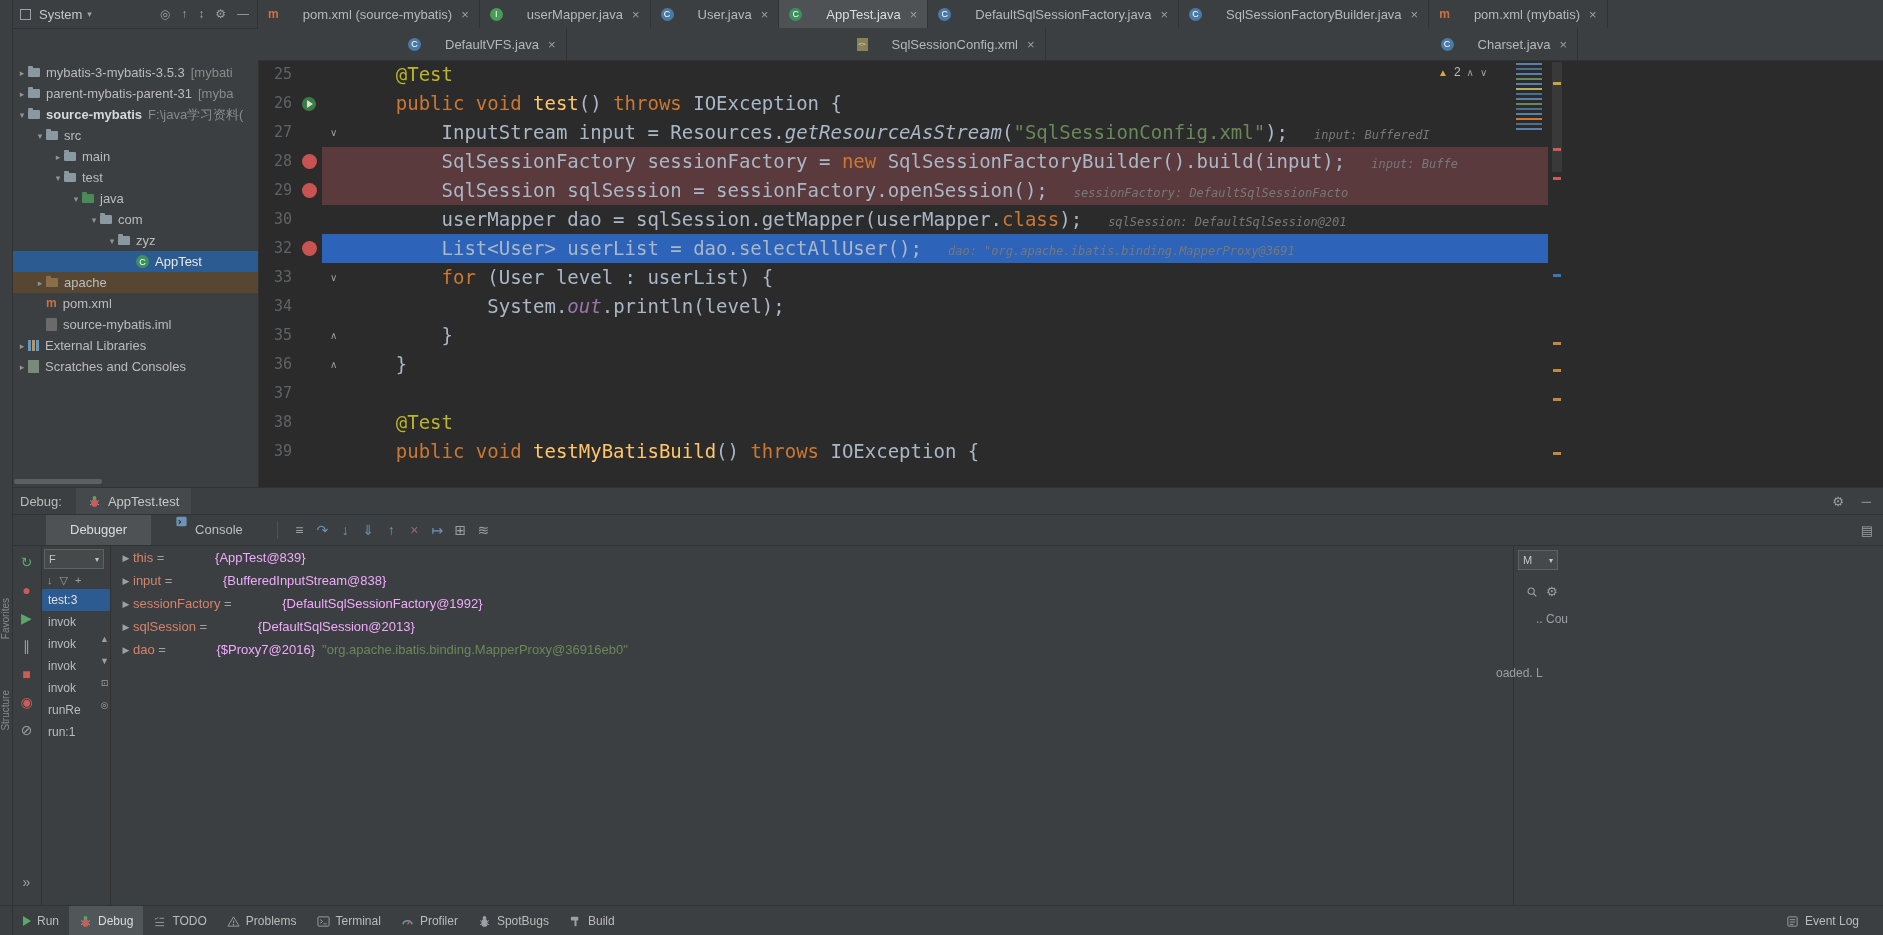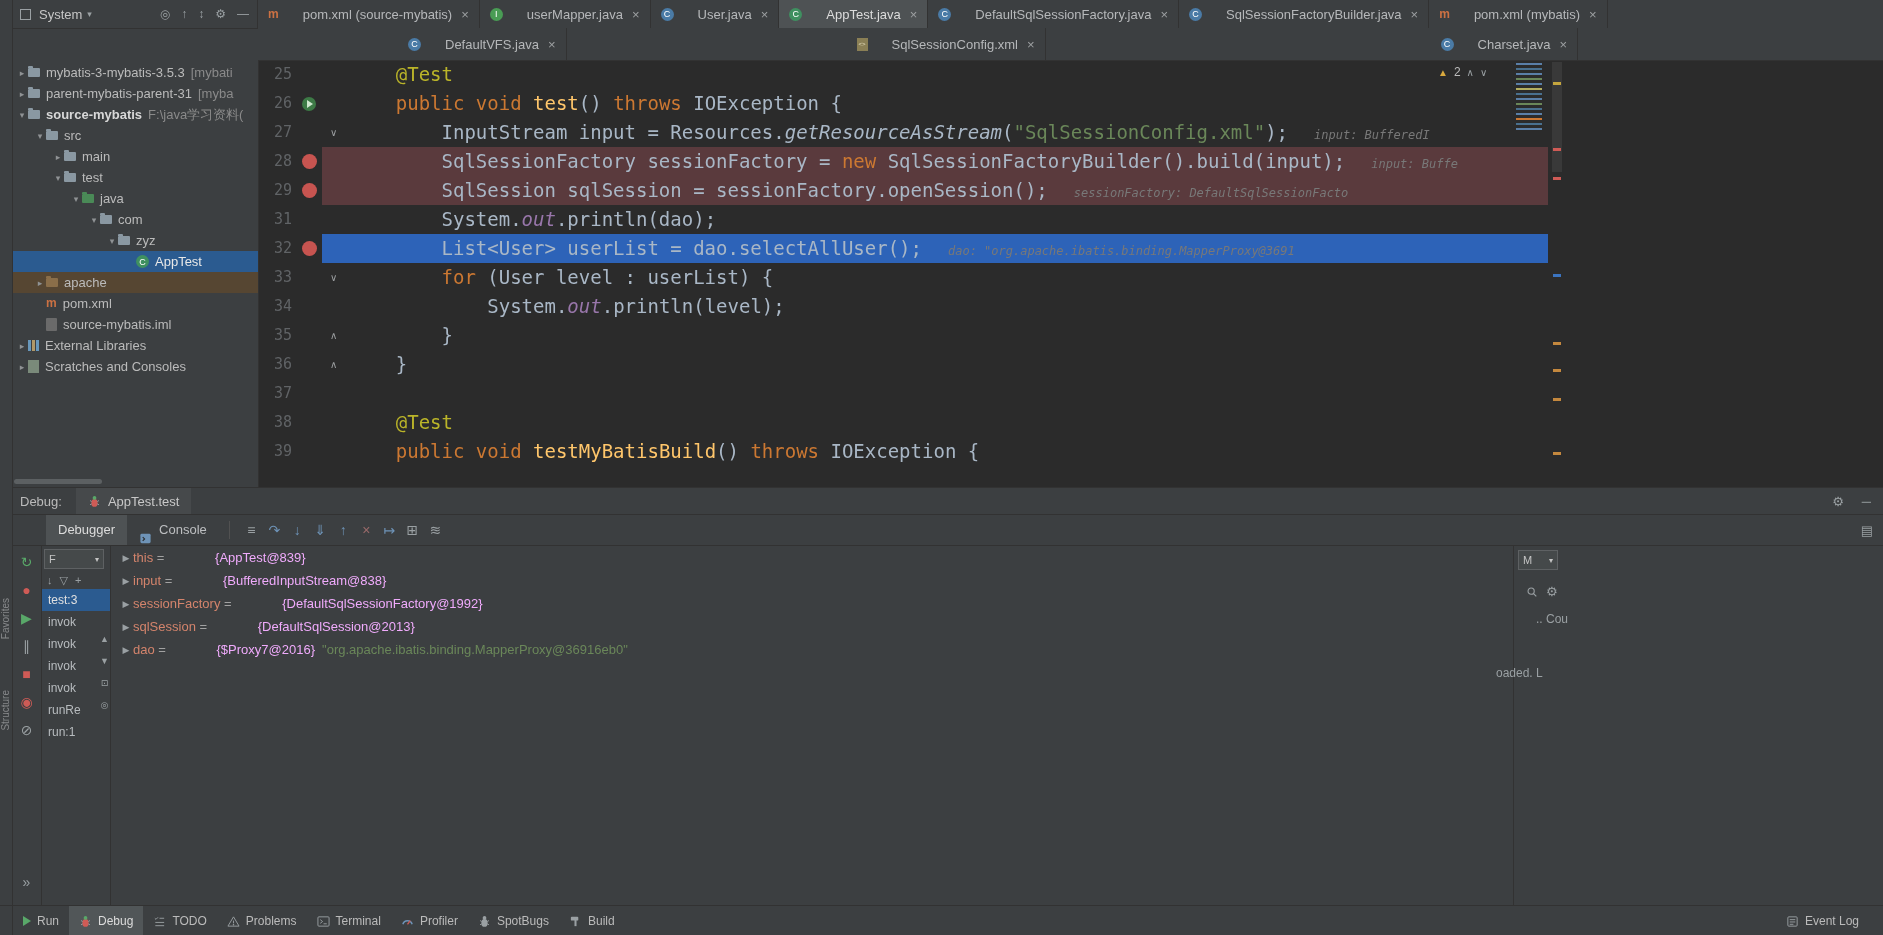--- a/index.html
+++ b/index.html
@@ -95,21 +95,21 @@
   
   #debug{position:absolute;left:12px;top:487px;width:1871px;height:418px;background:var(--bg-panel);
          border-top:1px solid var(--border);z-index:4;}
   .dheader{height:26px;display:flex;align-items:center;font-size:13px;}
   .dlabel{margin-left:8px;color:#bbbbbb;}
   .dtab{display:flex;align-items:center;gap:7px;margin-left:14px;background:#46494b;height:26px;
         padding:0 12px;color:#c8c8c8;}
   .dheader-right{margin-left:auto;margin-right:12px;display:flex;gap:18px;color:#9aa0a3;font-size:13px;}
   .dtoolbar{height:30px;border-top:1px solid var(--border);border-bottom:1px solid var(--border);
             display:flex;align-items:center;font-size:13px;padding-left:34px;}
-  .dtool-tab{display:flex;align-items:flex-end;gap:7px;padding:0 12px;height:30px;line-height:30px;color:#bdbfc1;}
+  .dtool-tab{display:flex;align-items:flex-start;gap:7px;padding:0 24px;height:30px;line-height:30px;color:#bdbfc1;}
   .dtool-tab.active{background:#4e5254;color:#dcdcdc;}
   .dsep{width:1px;height:18px;background:#515151;margin:0 10px;}
   .dicon{width:23px;text-align:center;font-size:14px;}
   .dtoolbar-right{margin-left:auto;margin-right:10px;color:#9aa0a3;font-size:13px;}
   .dcontent{position:relative;display:flex;height:361px;}
   .dstrip{width:30px;border-right:1px solid var(--border);display:flex;flex-direction:column;align-items:center;
           padding-top:8px;gap:11px;box-sizing:border-box;}
   .sicon{font-size:14px;height:17px;line-height:17px;}
   .sicon.more{margin-top:auto;margin-bottom:16px;}
   .dframes{width:68px;border-right:1px solid var(--border);position:relative;font-size:12px;flex:none;}
@@ -333,22 +333,22 @@
           <span class="gut gut-bp"></span>
           <span class="codeln"><span>        </span><span class="tk-def">SqlSessionFactory sessionFactory = </span><span class="tk-kw">new</span><span class="tk-def"> SqlSessionFactoryBuilder().build(input);</span><span class="hint">input: Buffe</span></span>
         </div>
         <div class="eline">
           <div class="rowbg red"></div>
           <span class="lnum">29</span>
           <span class="gut gut-bp"></span>
           <span class="codeln"><span>        </span><span class="tk-def">SqlSession sqlSession = sessionFactory.openSession();</span><span class="hint">sessionFactory: DefaultSqlSessionFacto</span></span>
         </div>
         <div class="eline">
-          <span class="lnum">31</span>
-          <span class="codeln"><span>        </span><span class="tk-def">System.</span><span class="tk-fld">out</span><span class="tk-def">.println(dao);</span></span>
+          <span class="lnum">30</span>
+          <span class="codeln"><span>        </span><span class="tk-def">userMapper dao = sqlSession.getMapper(userMapper.</span><span class="tk-kw">class</span><span class="tk-def">);</span><span class="hint">sqlSession: DefaultSqlSession@201</span></span>
         </div>
         <div class="eline">
           <div class="rowbg blue"></div>
           <span class="lnum">32</span>
           <span class="gut gut-bp"></span>
           <span class="codeln"><span>        </span><span class="tk-def">List&lt;User&gt; userList = dao.selectAllUser();</span><span class="hint">dao: "org.apache.ibatis.binding.MapperProxy@3691</span></span>
         </div>
         <div class="eline">
           <span class="lnum">33</span>
           <span class="fold">∨</span>

